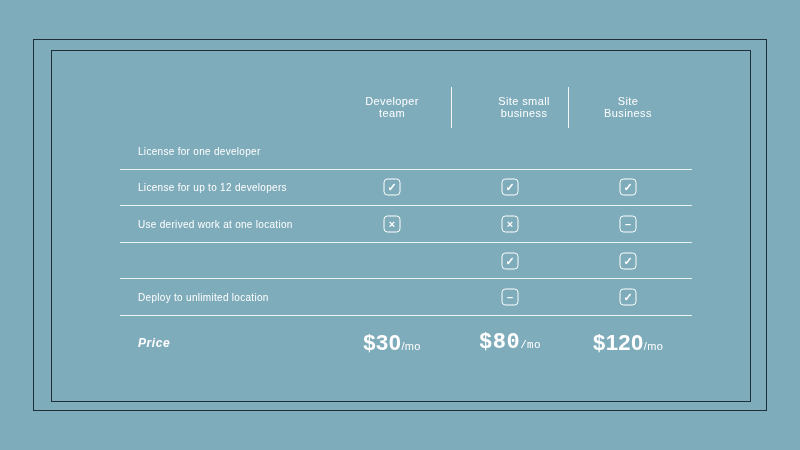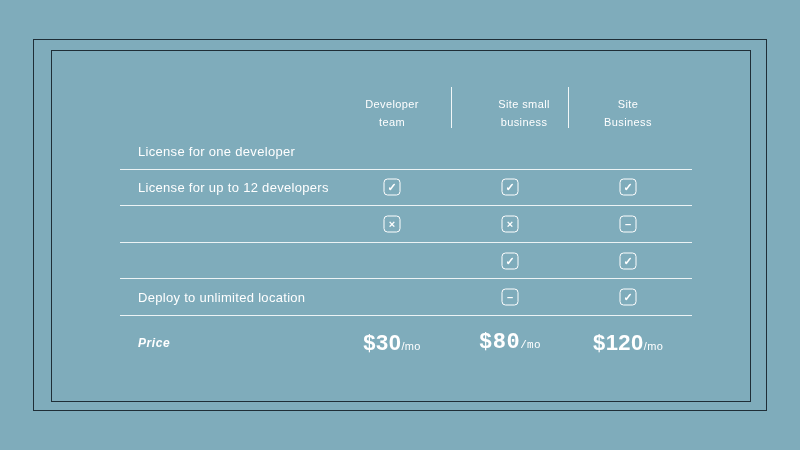--- a/index.html
+++ b/index.html
@@ -27,21 +27,21 @@
   }
 
   .title{
     position:absolute; left:140px; top:94px;
     font-size:20px; font-weight:bold; letter-spacing:2px;
     color:var(--fg); line-height:1.1;
   }
 
   .col-header{
     position:absolute; top:95px; width:120px;
-    text-align:center; font-size:11px; line-height:18px;
+    text-align:center; font-size:11px; line-height:12px;
     letter-spacing:0.4px; white-space:pre-line; color:var(--fg);
   }
   .col-header.c0{ left:332px; }
   .col-header.c1{ left:464px; }
   .col-header.c2{ left:568px; }
 
   .v-divider{
     position:absolute; top:87px; height:41px; width:1px;
     background:rgba(255,255,255,0.9);
   }
@@ -50,21 +50,21 @@
 
   .rows{
     position:absolute; left:120px; top:133px; width:572px;
   }
   .feature-row{
     position:relative; height:36.6px;
     border-bottom:1px solid rgba(255,255,255,0.85);
   }
   .row-label{
     position:absolute; left:18px; top:50%; transform:translateY(-46%);
-    font-size:13px; letter-spacing:0.3px; color:var(--fg); white-space:nowrap;
+    font-size:10px; letter-spacing:0.3px; color:var(--fg); white-space:nowrap;
   }
   .cell{
     position:absolute; top:50%; transform:translate(-50%,-50%);
     display:flex; align-items:center; justify-content:center;
   }
   .cell.c0{ left:272px; }
   .cell.c1{ left:390px; }
   .cell.c2{ left:508px; }
   .checkbox{
     width:17px; height:17px;
@@ -117,20 +117,21 @@
     </div>
 
     <div class="feature-row">
       <span class="row-label">License for up to 12 developers</span>
       <span class="cell c0 checkbox">✓</span>
       <span class="cell c1 checkbox">✓</span>
       <span class="cell c2 checkbox">✓</span>
     </div>
 
     <div class="feature-row">
+      <span class="row-label">Use derived work at one location</span>
       <span class="cell c0 checkbox">×</span>
       <span class="cell c1 checkbox">×</span>
       <span class="cell c2 checkbox">–</span>
     </div>
 
     <div class="feature-row">
 
       <span class="cell c1 checkbox">✓</span>
       <span class="cell c2 checkbox">✓</span>
     </div>

